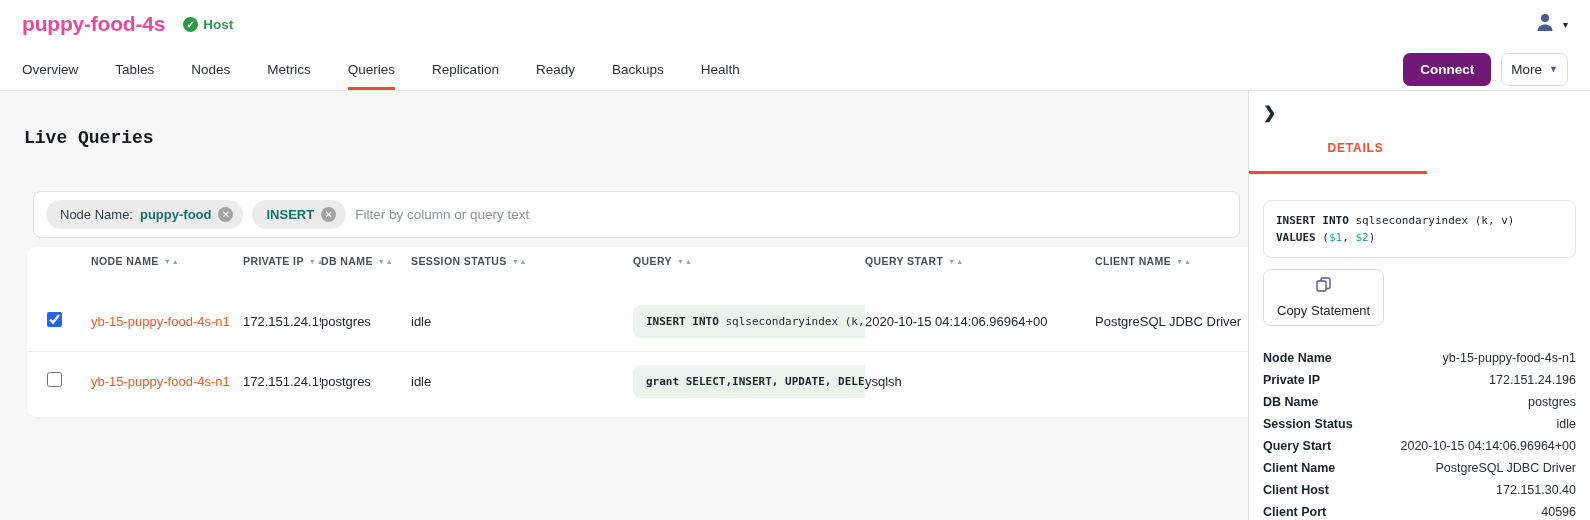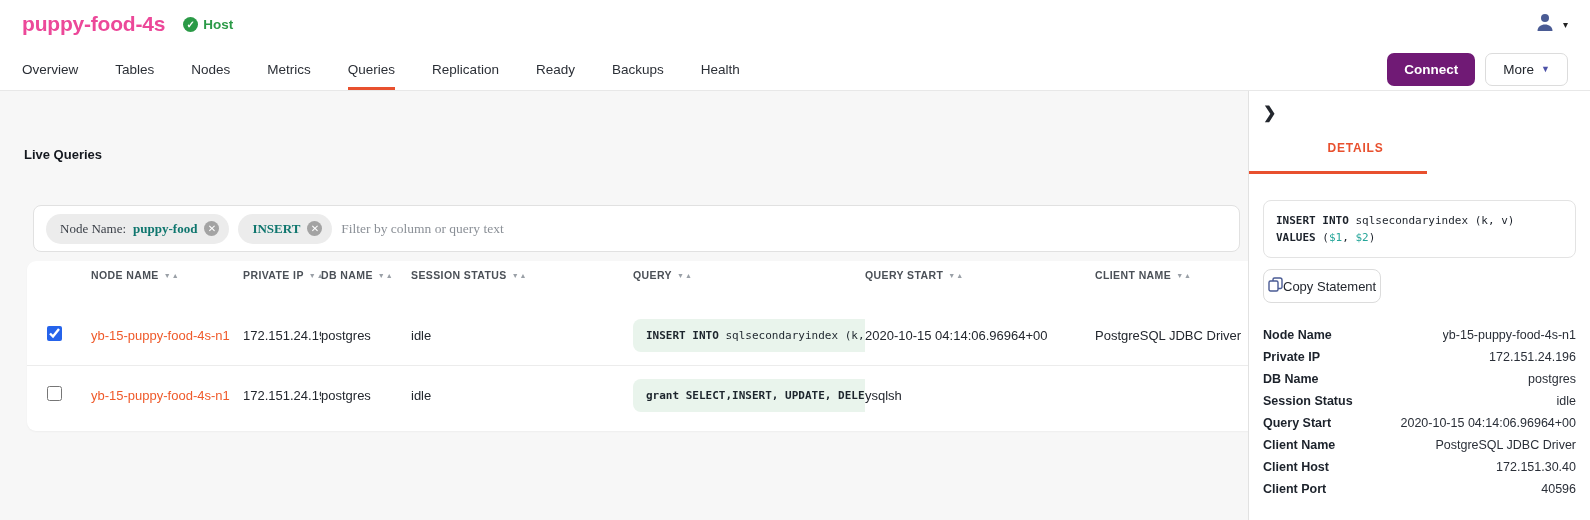--- a/index.html
+++ b/index.html
@@ -20,32 +20,32 @@
   .navbar { height:43px; background:#fff; border-bottom:1px solid #e8e8e8;
     display:flex; align-items:center; padding:0 22px; }
   .tabs { display:flex; gap:37px; height:100%; }
   .tab { font-size:13.5px; color:#2b2f36; display:flex; align-items:center;
     border-bottom:3px solid transparent; padding-top:3px; cursor:pointer; }
   .tab.active { border-bottom-color:#e8502e; }
   .nav-actions { margin-left:auto; display:flex; gap:10px; align-items:center; }
   .btn-connect { background:#701a75; color:#fff; border:none; border-radius:7px;
     font-weight:700; font-size:13.5px; padding:9px 17px; font-family:inherit; }
   .btn-more { background:#fff; border:1px solid #dcdcdc; border-radius:7px;
-    font-size:13.5px; color:#23272e; padding:8px 17px; font-family:inherit;
+    font-size:13.5px; color:#23272e; padding:8px 9px; font-family:inherit;
     display:flex; align-items:center; gap:7px; }
   .more-caret { font-size:9px; color:#4d52a8; }
 
   
   .content { display:flex; height:429px; }
   .main { flex:1; min-width:0; background:#f7f7f7; overflow:hidden; position:relative; }
-  .page-title { font-size:13px; font-weight:700; color:#14181f; margin:56px 0 0 24px; }
+  .page-title { font-size:18px; font-weight:700; color:#14181f; margin:37px 0 0 24px;font-family:Liberation Mono, monospace; }
 
   .filter-bar { margin:43px 8px 4px 33px; height:47px; background:#fff;
     border:1px solid #e1e1e1; border-radius:8px; display:flex; align-items:center;
-    gap:9px; padding:0 12px;font-family:Liberation Serif, serif; }
+    gap:9px; padding:0 12px; }
   .chip { background:#ececec; border-radius:16px; padding:7px 10px 7px 14px;
     font-size:13px; color:#3a3f47; display:flex; align-items:center; gap:7px; white-space:nowrap; }
   .chip b { color:#0f766e; }
   .chip-close { width:15px; height:15px; border-radius:50%; background:#a3a3a3; color:#fff;
     font-size:10px; line-height:15px; text-align:center; cursor:pointer; }
   .filter-input { flex:1; border:none; outline:none; font-size:13.5px; font-family:inherit;
     color:#8b5cf6; background:transparent; }
   .filter-input::placeholder { color:#8b9097; }
 
   .table-card { margin:9px 0 0 27px; width:calc(100% - 15px); background:#fff;
@@ -71,23 +71,23 @@
     padding:12px 14px 0; }
   .panel-collapse { font-size:16px; font-weight:700; color:#23272e; cursor:pointer; width:16px; }
   .details-tab { width:178px; margin:16px 0 0 -14px; text-align:center;
     border-bottom:3px solid #e8502e; padding-bottom:15px; cursor:pointer; }
   .details-tab-label { color:#e8502e; font-weight:700; font-size:12px; letter-spacing:0.8px;padding-left:35px; }
   .sql-box { margin-top:26px; border:1px solid #e3e3e3; border-radius:8px; background:#fff;
     padding:11px 12px; font-family:"DejaVu Sans Mono", monospace; font-size:11px;
     line-height:1.55; color:#1c222b; }
   .sql-box b { font-weight:700; }
   .sql-param { color:#26a69a; }
-  .copy-btn { margin-top:11px; display:inline-flex; align-items:center; 
-    background:#fff; border:1px solid #dcdcdc; border-radius:8px; padding:7px 4px;
-    font-size:13px; color:#23272e; font-family:inherit; }
+  .copy-btn { margin-top:11px; display:inline-flex; align-items:center; gap:8px;
+    background:#fff; border:1px solid #dcdcdc; border-radius:8px; padding:7px 13px;
+    font-size:13px; color:#23272e; font-family:inherit;flex-direction:column; }
   .fields { margin-top:21px; }
   .frow { display:flex; justify-content:space-between; align-items:baseline; padding:4px 0; }
   .flabel { font-size:12.5px; font-weight:700; color:#1c222b; white-space:nowrap; }
   .fvalue { font-size:12.5px; color:#2a2f38; text-align:right; white-space:nowrap;
     overflow:hidden; margin-left:10px; }
 </style>
 </head>
 <body>
 
 <div class="topbar">

